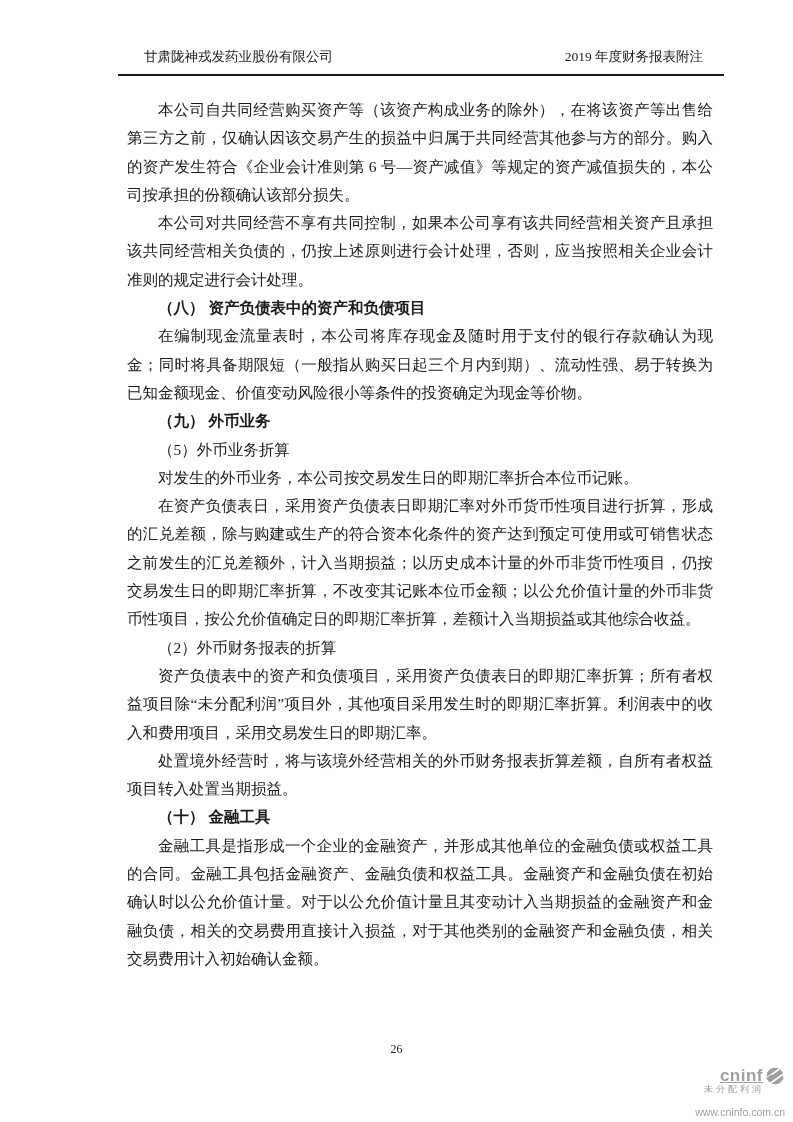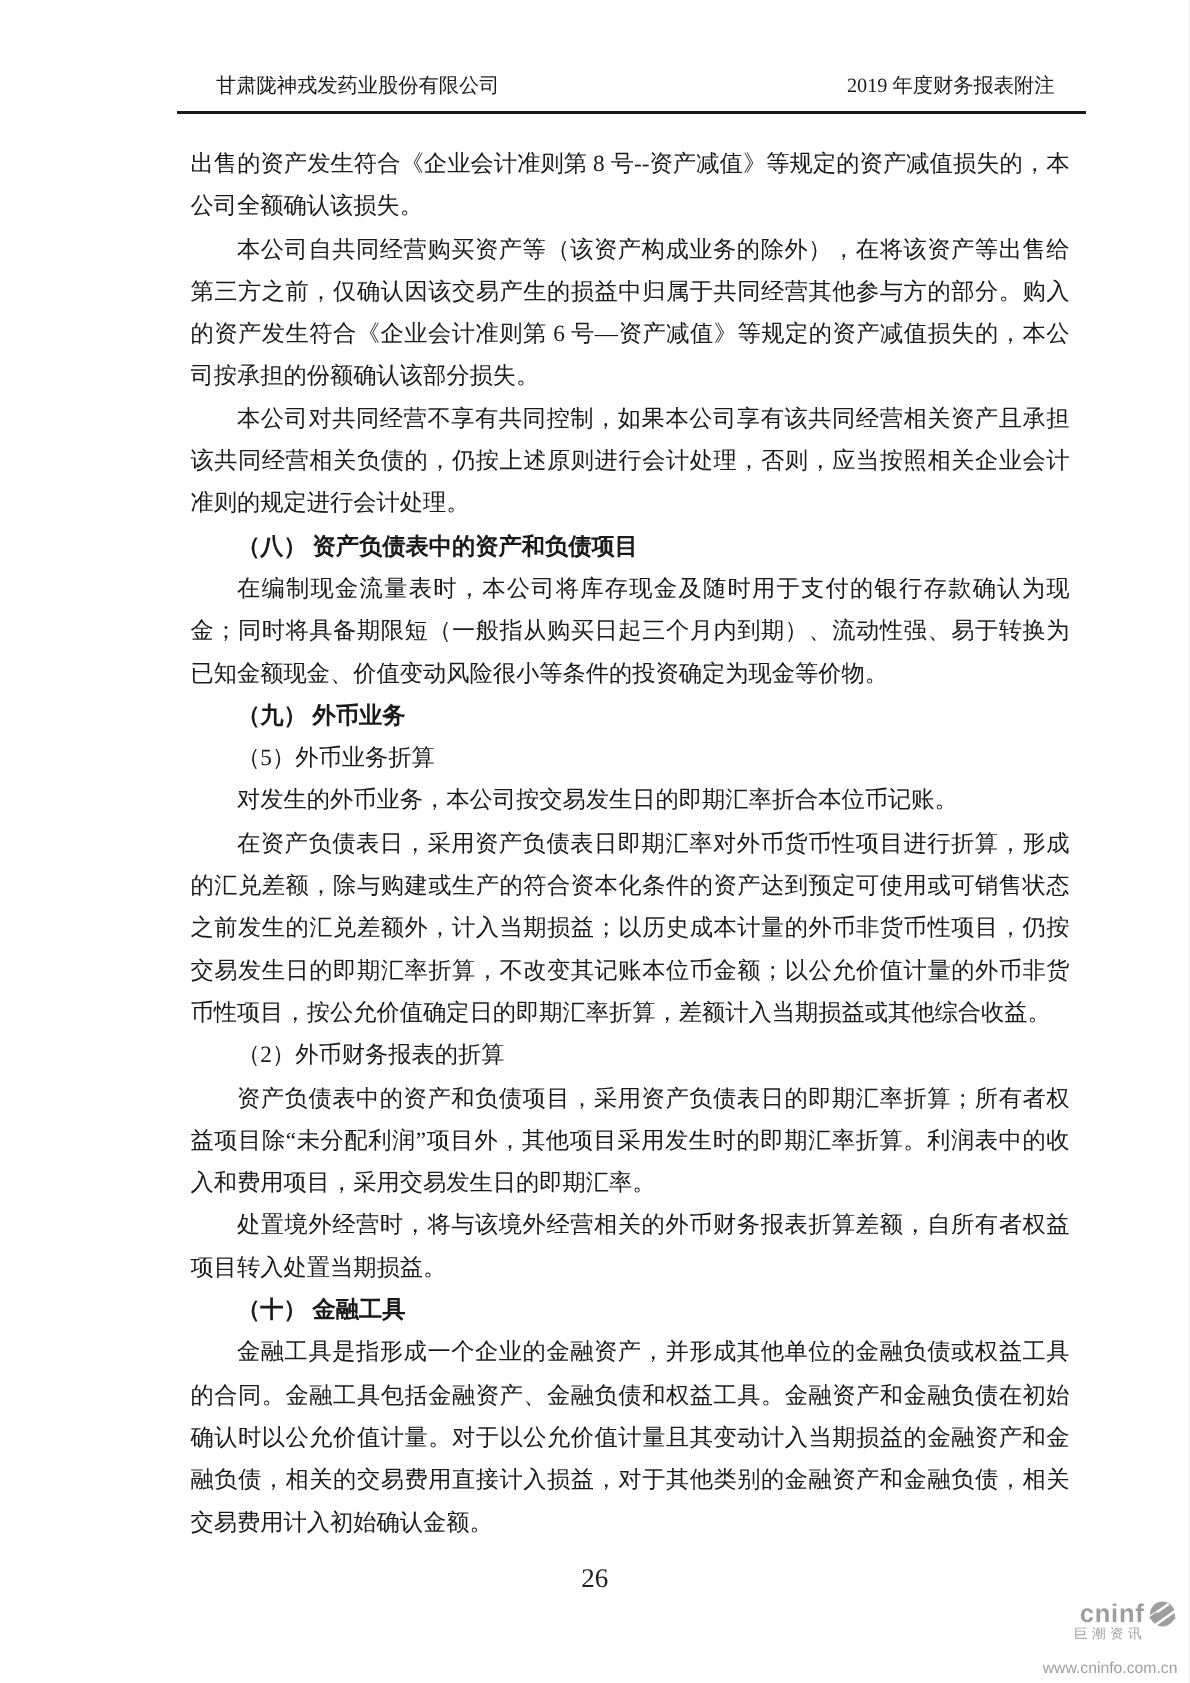--- a/index.html
+++ b/index.html
@@ -31,47 +31,46 @@
     font-size:15.5px; line-height:28.3px;
     text-align:justify; text-justify:inter-character;
   }
   .content p { margin:0; padding:0; }
   .content p.indent { text-indent:31px; }
   .content p.heading { font-weight:bold; text-indent:31px; }
   .content p.subheading { text-indent:31px; }
   
   .pagenum {
     position:absolute; left:0; right:0; top:1042px;
-    text-align:center; font-size:18px; color:#222;
+    text-align:center; font-size:12px; color:#222;
   }
   .logo {
     position:absolute; right:8px; top:1066px;
     color:#9e9e9e; text-align:right;
     font-family:"Liberation Sans","DejaVu Sans",sans-serif;
     line-height:1.15;
   }
   .logo-top { display:flex; align-items:center; justify-content:flex-end; }
-  .logo-word { font-weight:bold; font-size:17px; letter-spacing:0.5px; }
+  .logo-word { font-weight:bold; font-size:17px; letter-spacing:0.5px;text-decoration:underline; }
   .logo-icon { margin-left:2px; width:20px; height:20px; }
   .logo-cn { font-size:9px; letter-spacing:3px; margin-right:21px; margin-top:-2px; }
   .logo-url { font-size:10.5px; margin-top:12px; }
 </style>
 </head>
 <body>
 
 <div class="page">
 
   <div class="header">
     <span class="company">甘肃陇神戎发药业股份有限公司</span>
     <span class="doctitle">2019 年度财务报表附注</span>
   </div>
   <div class="header-rule"></div>
 
   <div class="content">
-    <p class="">出售的资产发生符合《企业会计准则第 8 号--资产减值》等规定的资产减值损失的，本公司全额确认该损失。</p>
     <p class="indent">本公司自共同经营购买资产等（该资产构成业务的除外），在将该资产等出售给第三方之前，仅确认因该交易产生的损益中归属于共同经营其他参与方的部分。购入的资产发生符合《企业会计准则第 6 号—资产减值》等规定的资产减值损失的，本公司按承担的份额确认该部分损失。</p>
     <p class="indent">本公司对共同经营不享有共同控制，如果本公司享有该共同经营相关资产且承担该共同经营相关负债的，仍按上述原则进行会计处理，否则，应当按照相关企业会计准则的规定进行会计处理。</p>
     <p class="heading">（八） 资产负债表中的资产和负债项目</p>
     <p class="indent">在编制现金流量表时，本公司将库存现金及随时用于支付的银行存款确认为现金；同时将具备期限短（一般指从购买日起三个月内到期）、流动性强、易于转换为已知金额现金、价值变动风险很小等条件的投资确定为现金等价物。</p>
     <p class="heading">（九） 外币业务</p>
     <p class="subheading">（5）外币业务折算</p>
     <p class="indent">对发生的外币业务，本公司按交易发生日的即期汇率折合本位币记账。</p>
     <p class="indent">在资产负债表日，采用资产负债表日即期汇率对外币货币性项目进行折算，形成的汇兑差额，除与购建或生产的符合资本化条件的资产达到预定可使用或可销售状态之前发生的汇兑差额外，计入当期损益；以历史成本计量的外币非货币性项目，仍按交易发生日的即期汇率折算，不改变其记账本位币金额；以公允价值计量的外币非货币性项目，按公允价值确定日的即期汇率折算，差额计入当期损益或其他综合收益。</p>
     <p class="subheading">（2）外币财务报表的折算</p>
     <p class="indent">资产负债表中的资产和负债项目，采用资产负债表日的即期汇率折算；所有者权益项目除“未分配利润”项目外，其他项目采用发生时的即期汇率折算。利润表中的收入和费用项目，采用交易发生日的即期汇率。</p>
@@ -86,17 +85,17 @@
     <div class="logo-top">
       <span class="logo-word">cninf</span>
       <svg class="logo-icon" viewBox="0 0 24 24" aria-hidden="true">
         <circle cx="12" cy="12" r="10" fill="#9e9e9e"></circle>
         <line x1="1" y1="15" x2="17" y2="4" stroke="#ffffff" stroke-width="2.1"></line>
         <line x1="6" y1="21" x2="23" y2="9" stroke="#ffffff" stroke-width="2.1"></line>
         <line x1="2" y1="15.5" x2="8" y2="11.2" stroke="#9e9e9e" stroke-width="2.1"></line>
         <line x1="16" y1="19" x2="22" y2="14.5" stroke="#9e9e9e" stroke-width="2.1"></line>
       </svg>
     </div>
-    <div class="logo-cn">巨潮资讯</div>
+    <div class="logo-cn">未分配利润</div>
     <div class="logo-url">www.cninfo.com.cn</div>
   </div>
 
 </div>
 
 </body></html>

